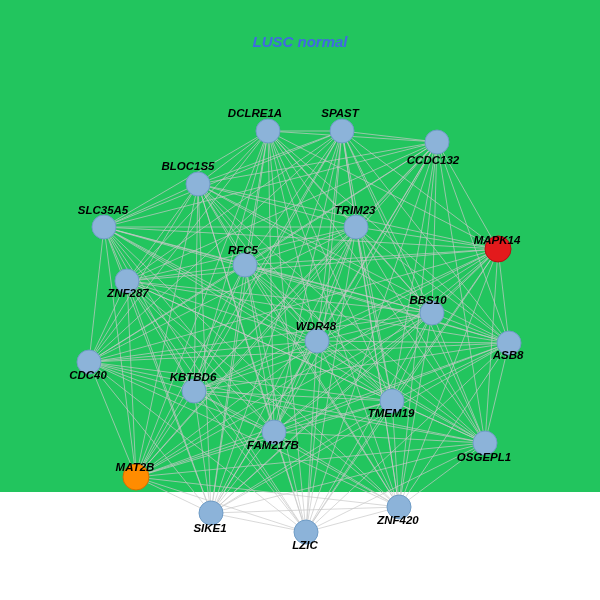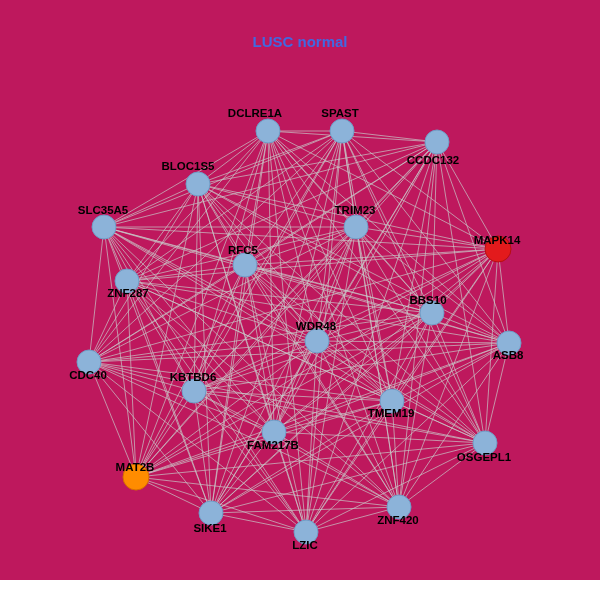--- a/index.html
+++ b/index.html
@@ -7,22 +7,23 @@
     padding:0;
     background:#ffffff;
     width:600px;
     height:600px;
     overflow:hidden;
     font-family:"Liberation Sans", sans-serif;
   }
   .figure-wrap{
     position:relative;
     width:600px;
-    height:580px;
-    background:#be185d;
+    height:492px;
+    background:#22c55e;
+    font-style:italic;
   }
   svg{display:block;}
   .figure-title{
     font-family:"Liberation Sans", sans-serif;
     font-size:15px;
     font-weight:bold;
   }
   .node-label{
     font-family:"Liberation Sans", sans-serif;
     font-size:11.5px;

